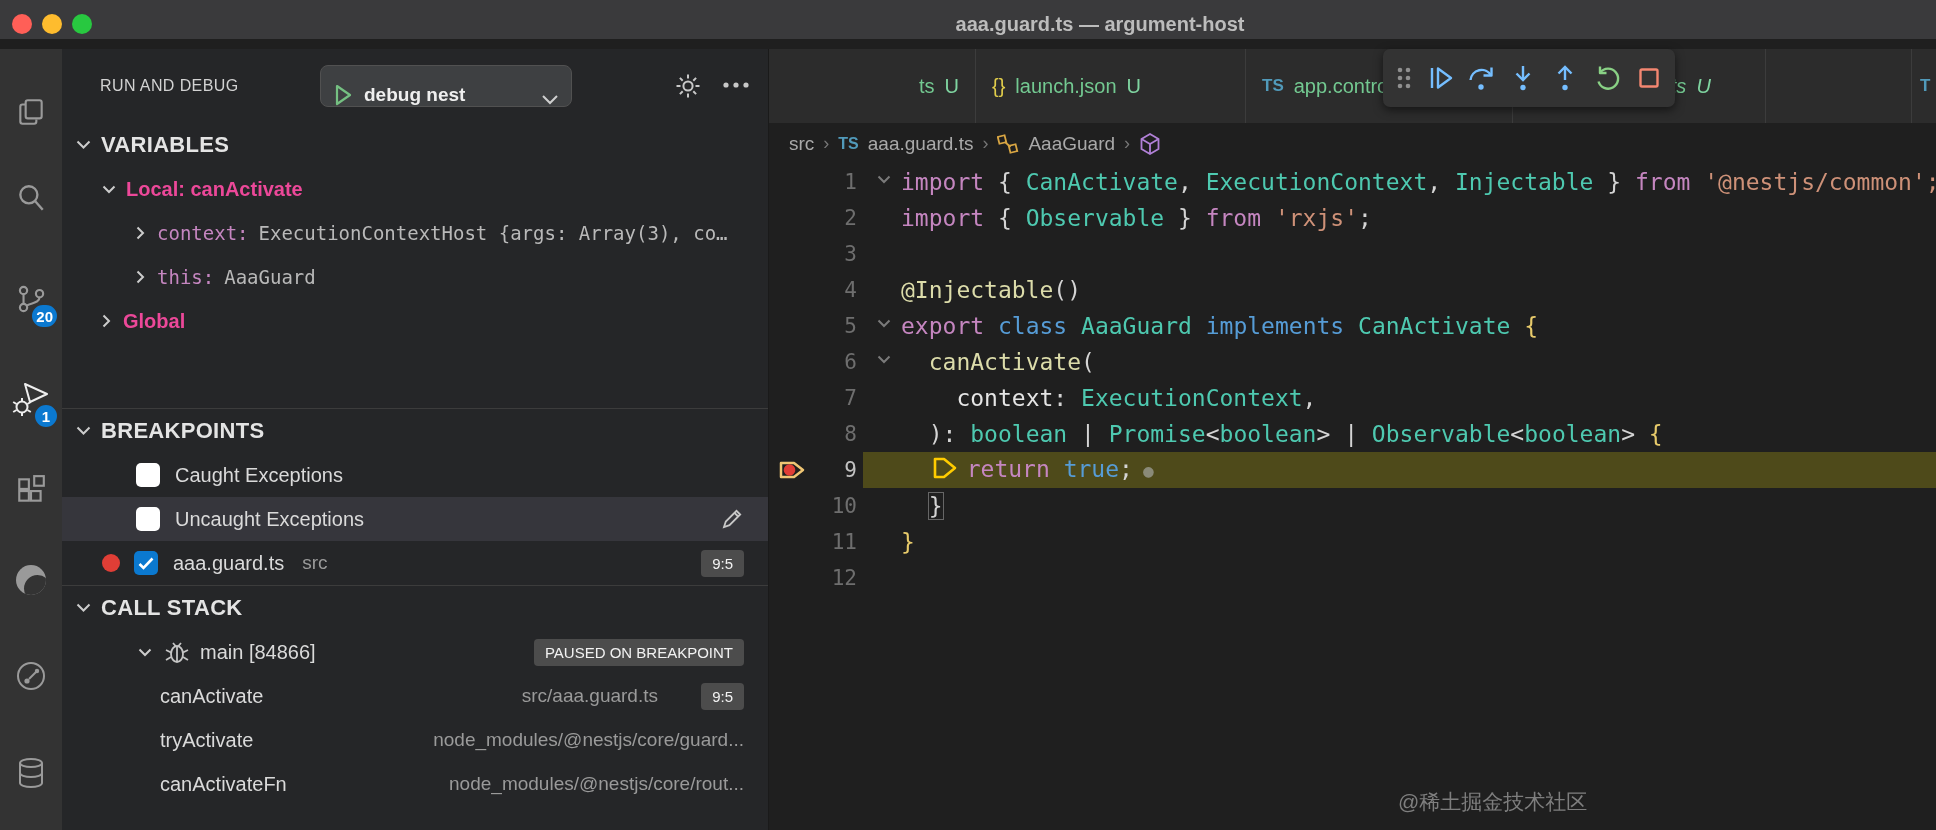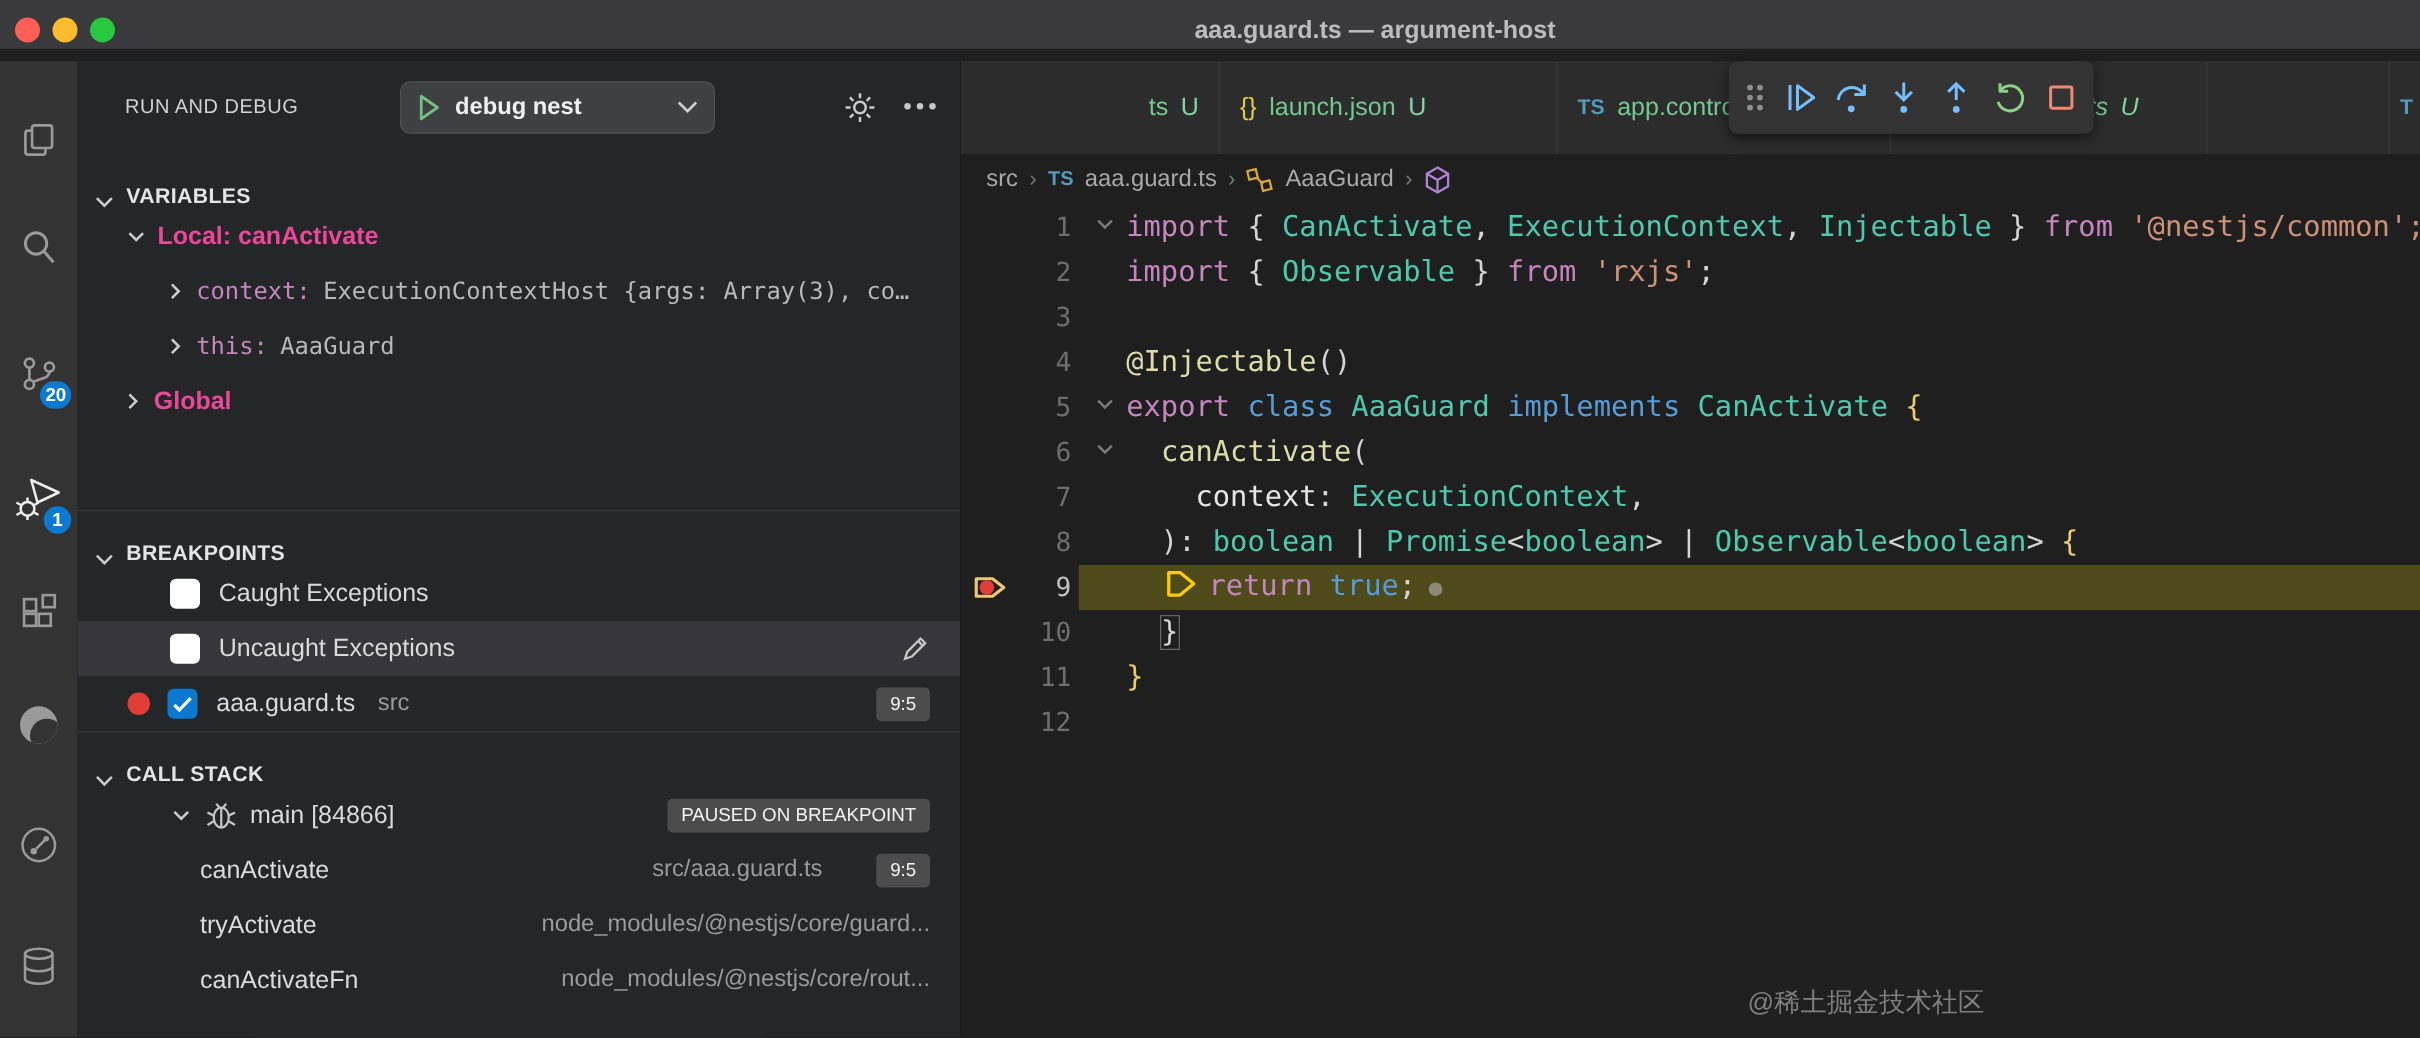--- a/index.html
+++ b/index.html
@@ -29,28 +29,28 @@
   .edge-shape::after{content:'';position:absolute;width:27px;height:27px;border-radius:50%;
             background:#333333;left:8px;top:10px}
 
   
   .sidebar{position:absolute;top:49px;left:62px;width:706px;bottom:0;background:#252628;
            color:#cccccc;overflow:hidden}
   .sb-header{position:relative;height:74px}
   .sb-title{position:absolute;left:38px;top:0;line-height:74px;font-size:16px;color:#d2d2d2;
             letter-spacing:.4px;white-space:nowrap}
   .cfg{position:absolute;left:258px;top:16px;width:252px;height:42px;background:#3e4042;
-       border:1px solid #515151;border-radius:8px;display:flex;align-items:center;
+       border:1px solid #515151;border-radius:8px;display:flex;align-items:flex-end;
        padding:0 12px;box-sizing:border-box;gap:11px}
   .cfg-label{color:#efefef;font-size:19px;font-weight:600;flex:1;white-space:nowrap}
   .hdr-btn{position:absolute;top:23px;color:#c8c8c8}
   .hdr-btn.gear{right:66px}
   .hdr-btn.dots{right:18px;top:32px}
 
-  .sec-h{height:44px;display:flex;align-items:flex-end;font-weight:700;font-size:17px;
+  .sec-h{height:44px;display:flex;align-items:center;font-weight:700;font-size:22px;
          color:#e4e4e4;letter-spacing:.3px}
   .sec-h .chev{margin:0 10px 0 14px}
   .row{height:44px;display:flex;align-items:center;font-size:20px;color:#dadada;position:relative}
   .row.hl{background:#36363c}
   .divider{height:1px;background:#3c3c3c}
   .spacer65{height:65px}
   .bold{font-weight:700;color:#ec4899}
   .mono{font-family:"DejaVu Sans Mono",monospace;font-size:19px}
   .vname{color:#c586c0}
   .vval{color:#b9b9b9;margin-left:10px;white-space:nowrap;overflow:hidden;max-width:470px}

